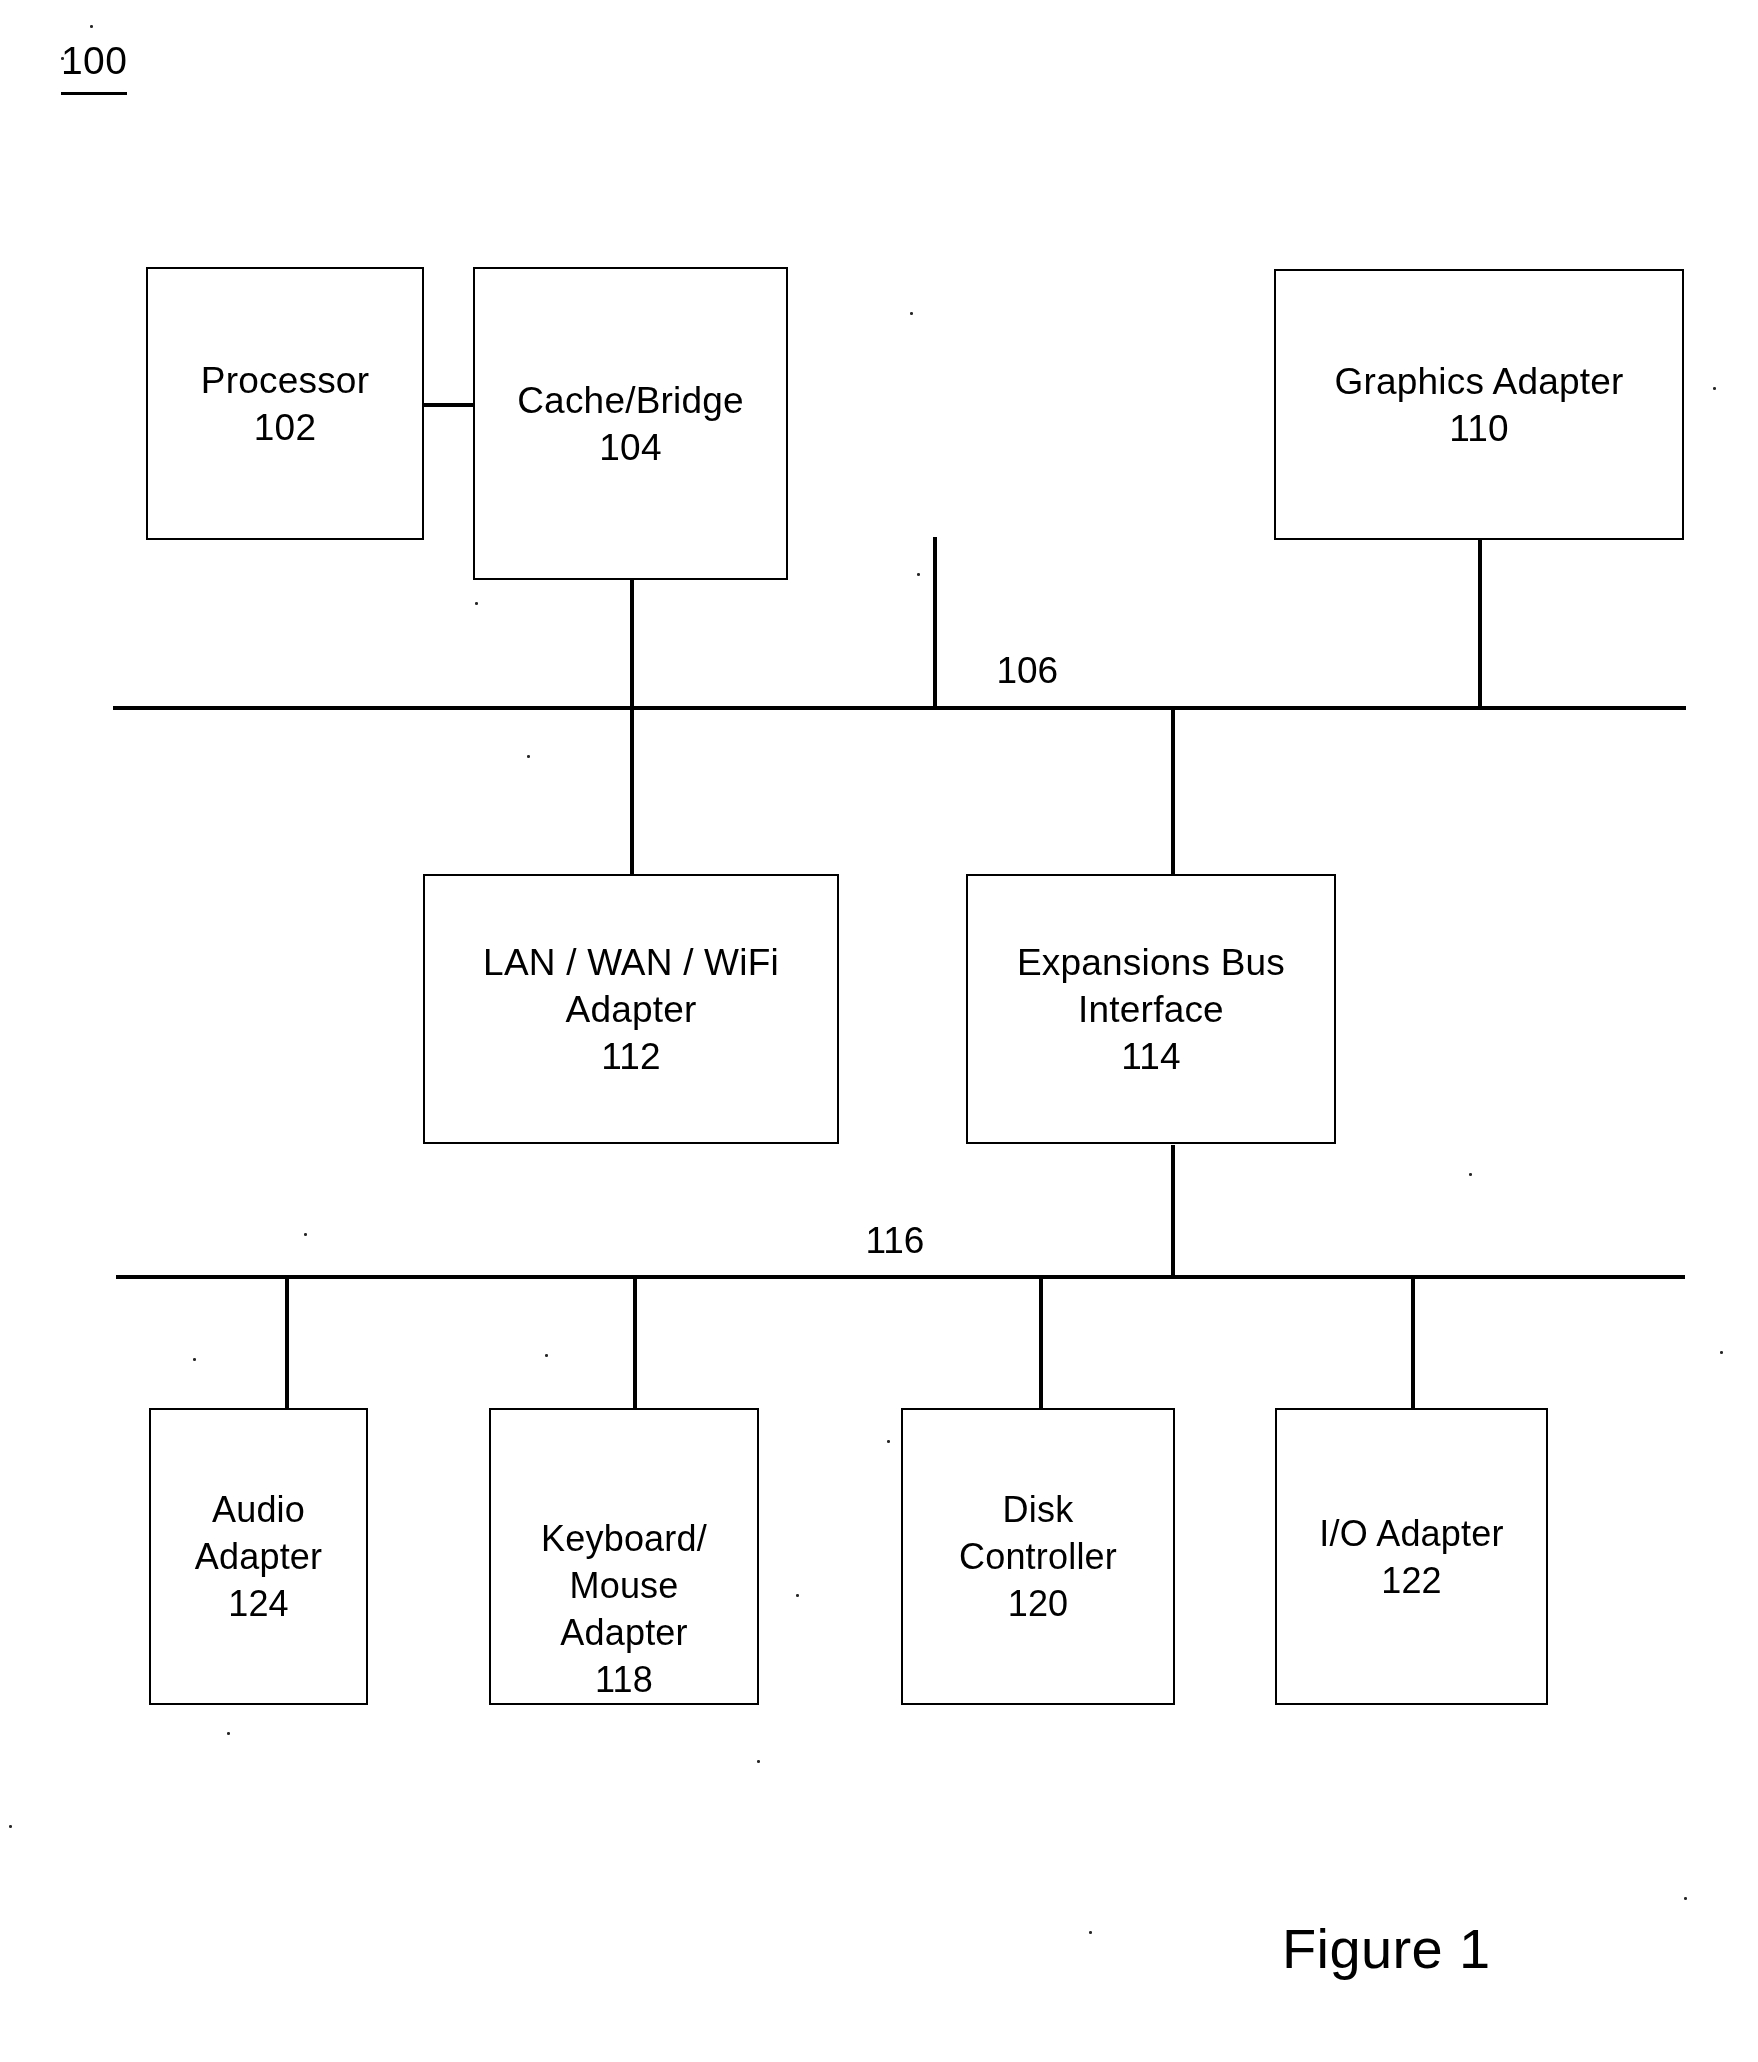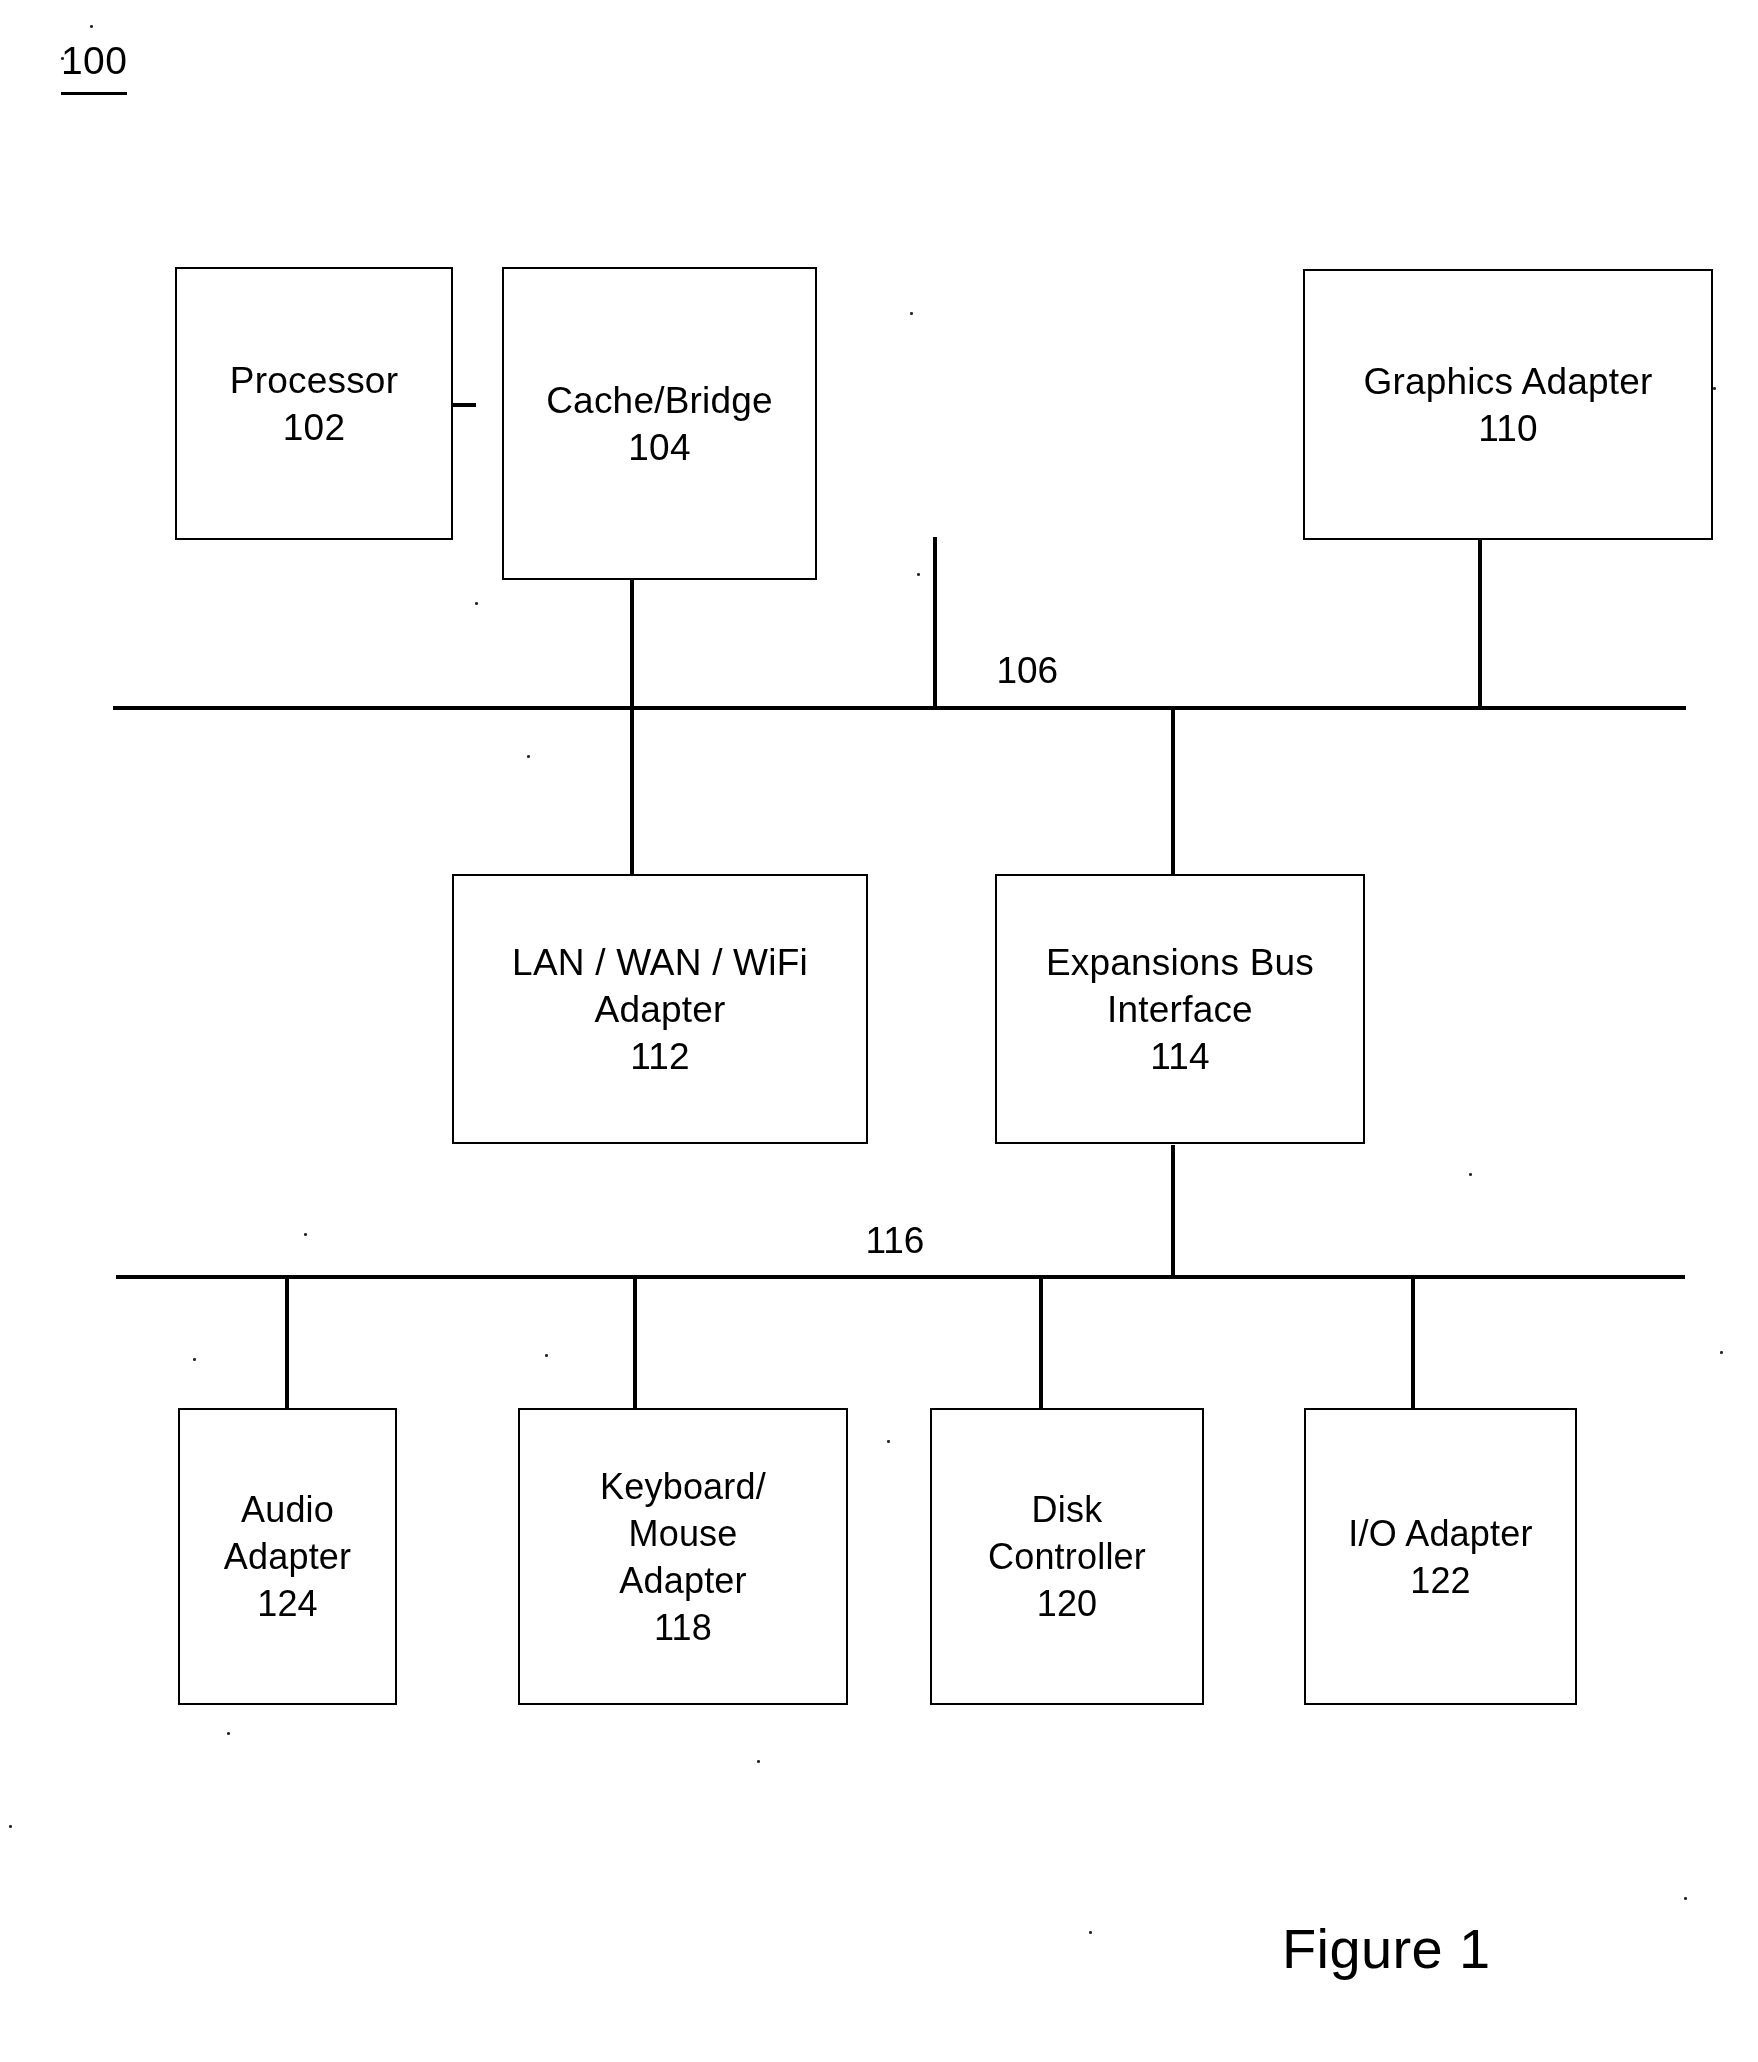--- a/index.html
+++ b/index.html
@@ -38,21 +38,20 @@
     background: #ffffff;
     display: flex;
     flex-direction: column;
     align-items: center;
     justify-content: center;
     text-align: center;
     font-size: 37px;
     line-height: 47px;
     letter-spacing: 0.2px;
     z-index: 3;
-    margin-left: 29px;
   }
   .node .ln { display: block; white-space: nowrap; }
   .node.compact { font-size: 36px; line-height: 47px; }
   
   .hline {
     position: absolute;
     background: #000000;
     height: 3.6px;
     z-index: 2;
   }
@@ -144,21 +143,21 @@
   <div class="vline" style="left:633px; top:1277px; height:133px;"></div>
   <div class="vline" style="left:1039px; top:1277px; height:133px;"></div>
   <div class="vline" style="left:1411px; top:1277px; height:133px;"></div>
 
   <div class="node compact" style="left:149px; top:1408px; width:219px; height:297px;">
     <span class="ln">Audio</span>
     <span class="ln">Adapter</span>
     <span class="ln">124</span>
   </div>
 
-  <div class="node compact" style="left:489px; top:1408px; width:330px; height:297px;">
+  <div class="node compact" style="left:489px; top:1408px; width:270px; height:297px;justify-content:flex-end;">
     <span class="ln">Keyboard/</span>
     <span class="ln">Mouse</span>
     <span class="ln">Adapter</span>
     <span class="ln">118</span>
   </div>
 
   <div class="node compact" style="left:901px; top:1408px; width:274px; height:297px;">
     <span class="ln">Disk</span>
     <span class="ln">Controller</span>
     <span class="ln">120</span>

